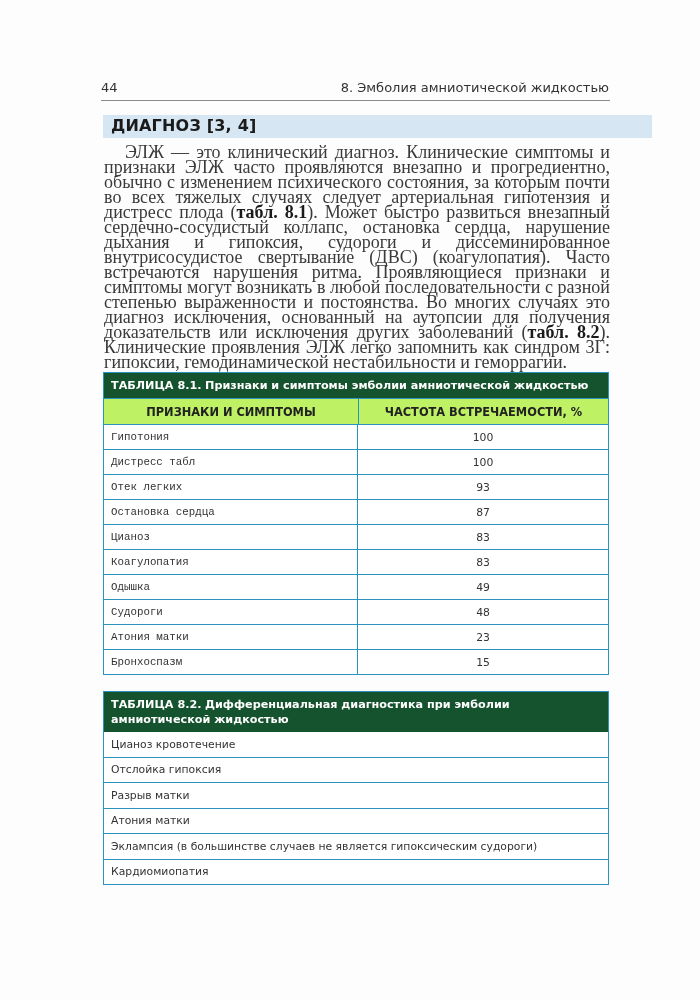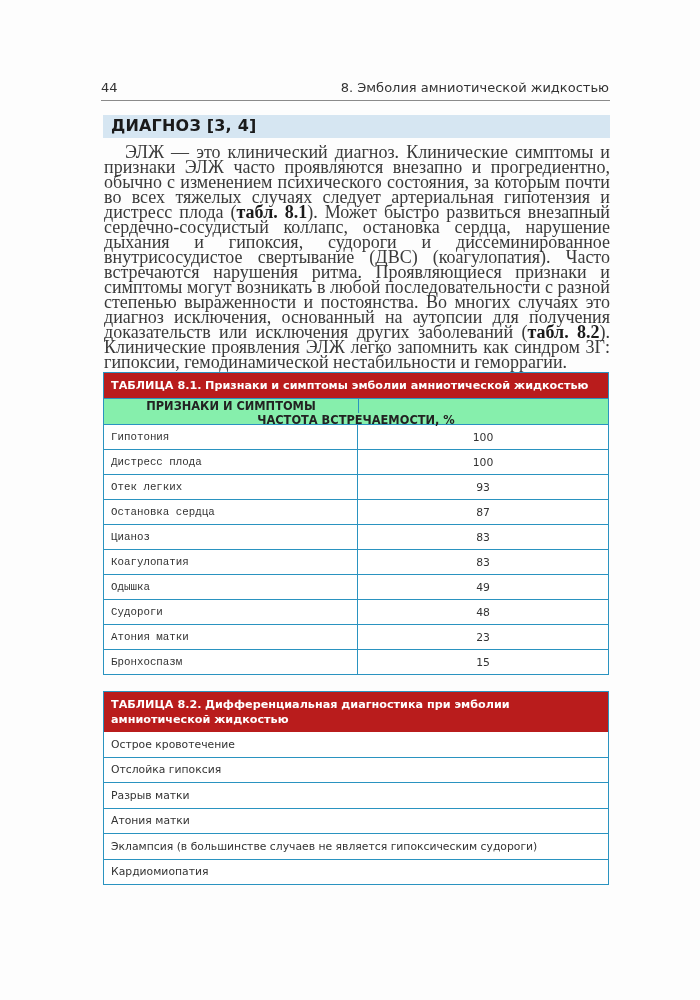--- a/index.html
+++ b/index.html
@@ -5,36 +5,36 @@
   html, body { margin: 0; padding: 0; background: #ffffff; }
   body { width: 700px; height: 1000px; position: relative; overflow: hidden; }
   .page { position: absolute; left: 0; top: 0; width: 700px; height: 1000px; background: #fdfdfd; }
 
   .running-head { position: absolute; left: 101px; top: 80px; width: 508px; height: 20px;
     font-family: "DejaVu Sans", sans-serif; font-size: 13px; color: #333; text-align: right; }
   .running-head .page-num { position: absolute; left: 0; top: 0; }
   .running-head .chapter { position: absolute; right: 0; top: 0; }
   .head-rule { position: absolute; left: 101px; top: 100px; width: 509px; height: 1px; background: #8a8a8a; }
 
-  .section-bar { position: absolute; left: 103px; top: 115px; width: 507px; height: 23px; background: #d6e6f2; }
+  .section-bar { position: absolute; left: 103px; top: 115px; width: 549px; height: 23px; background: #d6e6f2; }
   .section-bar .title { position: absolute; left: 8px; top: 1px; font-family: "DejaVu Sans", sans-serif;
     font-weight: bold; font-size: 16px; color: #1a1a1a; letter-spacing: 0.2px; }
 
   .body-text { position: absolute; left: 104px; top: 145px; width: 506px;
     font-family: "Liberation Serif", serif; font-size: 18px; line-height: 15px; color: #3a3a3a;
     text-align: justify; }
   .body-text p { margin: 0; text-indent: 21px; }
   .body-text b { color: #1a1a1a; }
 
   .tbl { position: absolute; left: 103px; width: 506px; border: 1.5px solid #2a93c0; box-sizing: border-box;
     font-family: "DejaVu Sans", sans-serif; font-size: 10.8px; color: #333; background: #fff; }
-  .tbl .caption { background: #b91c1c; color: #fff; padding: 5px 7px 5px 7px; font-size: 11.2px; line-height: 15px; }
+  .tbl .caption { background: #14532d; color: #fff; padding: 5px 7px 5px 7px; font-size: 11.2px; line-height: 15px; }
   .tbl .caption .num { font-weight: bold; }
   .tbl .caption .txt { font-weight: bold; }
-  .tbl .hdr { display: flex; background: #86efac; border-top: 1.5px solid #2a93c0; height: 25px; flex-direction: column; }
+  .tbl .hdr { display: flex; background: #bef264; border-top: 1.5px solid #2a93c0; height: 25px; }
   .tbl .hdr div { display: flex; align-items: center; justify-content: center; font-weight: bold; font-size: 11.4px; color: #222; }
   .tbl .hdr .c1 { width: 254px; border-right: 1.5px solid #2a93c0; }
   .tbl .hdr .c2 { flex: 1; }
   .tbl .row { display: flex; border-top: 1.5px solid #2a93c0; height: 24px; }
   .tbl .row .c1 { width: 254px; border-right: 1.5px solid #2a93c0; display: flex; align-items: center; padding-left: 7px; box-sizing: border-box; font-family: Liberation Mono, monospace; }
   .tbl .row .c2 { flex: 1; display: flex; align-items: center; justify-content: center; }
   .tbl .row1 { border-top: 1.5px solid #2a93c0; height: 24.5px; display: flex; align-items: center; padding-left: 7px; }
   .tbl .row1:first-of-type { border-top: none; }
 
   #t81 { top: 372px; }
@@ -66,21 +66,21 @@
     </div>
     <div class="hdr">
       <div class="c1">ПРИЗНАКИ И СИМПТОМЫ</div>
       <div class="c2">ЧАСТОТА ВСТРЕЧАЕМОСТИ, %</div>
     </div>
     <div class="row">
         <div class="c1">Гипотония</div>
         <div class="c2">100</div>
       </div>
     <div class="row">
-        <div class="c1">Дистресс плода</div>
+        <div class="c1">Дистресс табл</div>
         <div class="c2">100</div>
       </div>
     <div class="row">
         <div class="c1">Отек легких</div>
         <div class="c2">93</div>
       </div>
     <div class="row">
         <div class="c1">Остановка сердца</div>
         <div class="c2">87</div>
       </div>
@@ -109,21 +109,21 @@
         <div class="c2">15</div>
       </div>
   </div>
 
   <div class="tbl" id="t82">
     <div class="caption">
       <span class="num">ТАБЛИЦА 8.2.</span>
       <span class="txt">Дифференциальная диагностика при эмболии амниотической жидкостью</span>
     </div>
     <div>
-      <div class="row1">Острое кровотечение</div>
+      <div class="row1">Цианоз кровотечение</div>
       <div class="row1">Отслойка гипоксия</div>
       <div class="row1">Разрыв матки</div>
       <div class="row1">Атония матки</div>
       <div class="row1">Эклампсия (в большинстве случаев не является гипоксическим судороги)</div>
       <div class="row1">Кардиомиопатия</div>
     </div>
   </div>
 
 </div>
 

